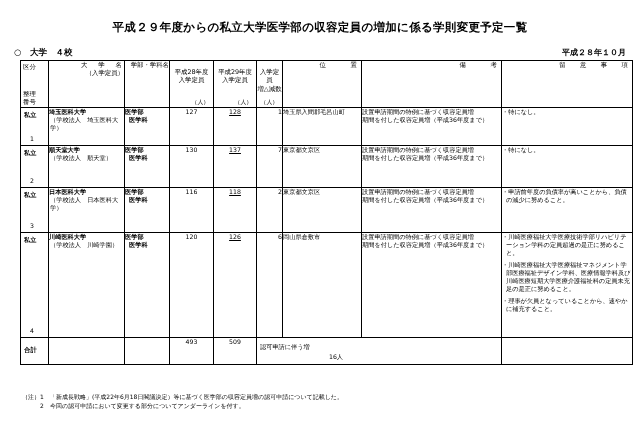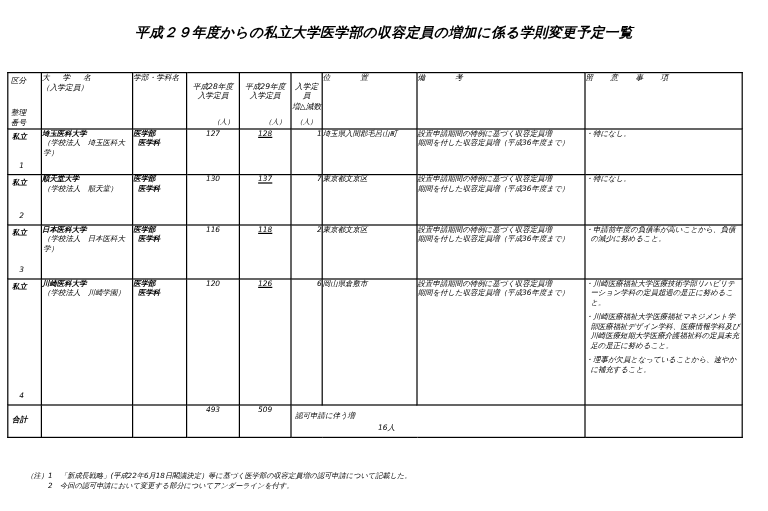--- a/index.html
+++ b/index.html
@@ -11,21 +11,20 @@
     width: 640px;
     height: 426px;
     font-family: "DejaVu Sans", "Liberation Sans", sans-serif;
     color: #000000;
     overflow: hidden;
   }
   .page {
     position: relative;
     width: 640px;
     height: 348px;
-    font-style: italic;
   }
 
   
   .doc-title {
     position: absolute;
     left: 0;
     top: 20px;
     width: 640px;
     text-align: center;
     font-size: 11.5px;
@@ -53,38 +52,38 @@
     position: absolute;
     right: 0;
     top: 0;
     white-space: pre;
     font-size: 8px;
   }
 
   
   table.main {
     position: absolute;
-    left: 6px;
+    left: 20px;
     top: 60px;
     width: 612px;
     border-collapse: collapse;
     table-layout: fixed;
     font-size: 6.2px;
   }
   table.main td, table.main th {
     border: 1px solid #000000;
     padding: 0;
     vertical-align: top;
     font-weight: normal;
     line-height: 1.25;
   }
 
   
   .hd {
-    text-align: left;
+    text-align: right;
     vertical-align: middle;
     font-size: 6.4px;
     font-weight: bold;
     height: 46px;
     position: relative;
   }
   .hd .sp { letter-spacing: 2.2px; }
   .hd .sp2 { letter-spacing: 4px; }
   .hd-kubun {
     font-size: 6.4px;
@@ -234,20 +233,24 @@
   .notes .nidx { display: inline-block; width: 10px; }
   .notes .nrow2 { padding-left: 18px; white-space: pre; }
 </style>
 </head>
 <body>
 
 <div class="page">
 
   <div class="doc-title">平成２９年度からの私立大学医学部の収容定員の増加に係る学則変更予定一覧</div>
 
+  <div class="subhead">
+    <span class="subhead-left">○　大学　４校</span>
+    <span class="subhead-right">平成２８年１０月</span>
+  </div>
 
   <table class="main">
     <colgroup>
       <col style="width:28px">
       <col style="width:76px">
       <col style="width:45px">
       <col style="width:44px">
       <col style="width:43px">
       <col style="width:26px">
       <col style="width:79px">

